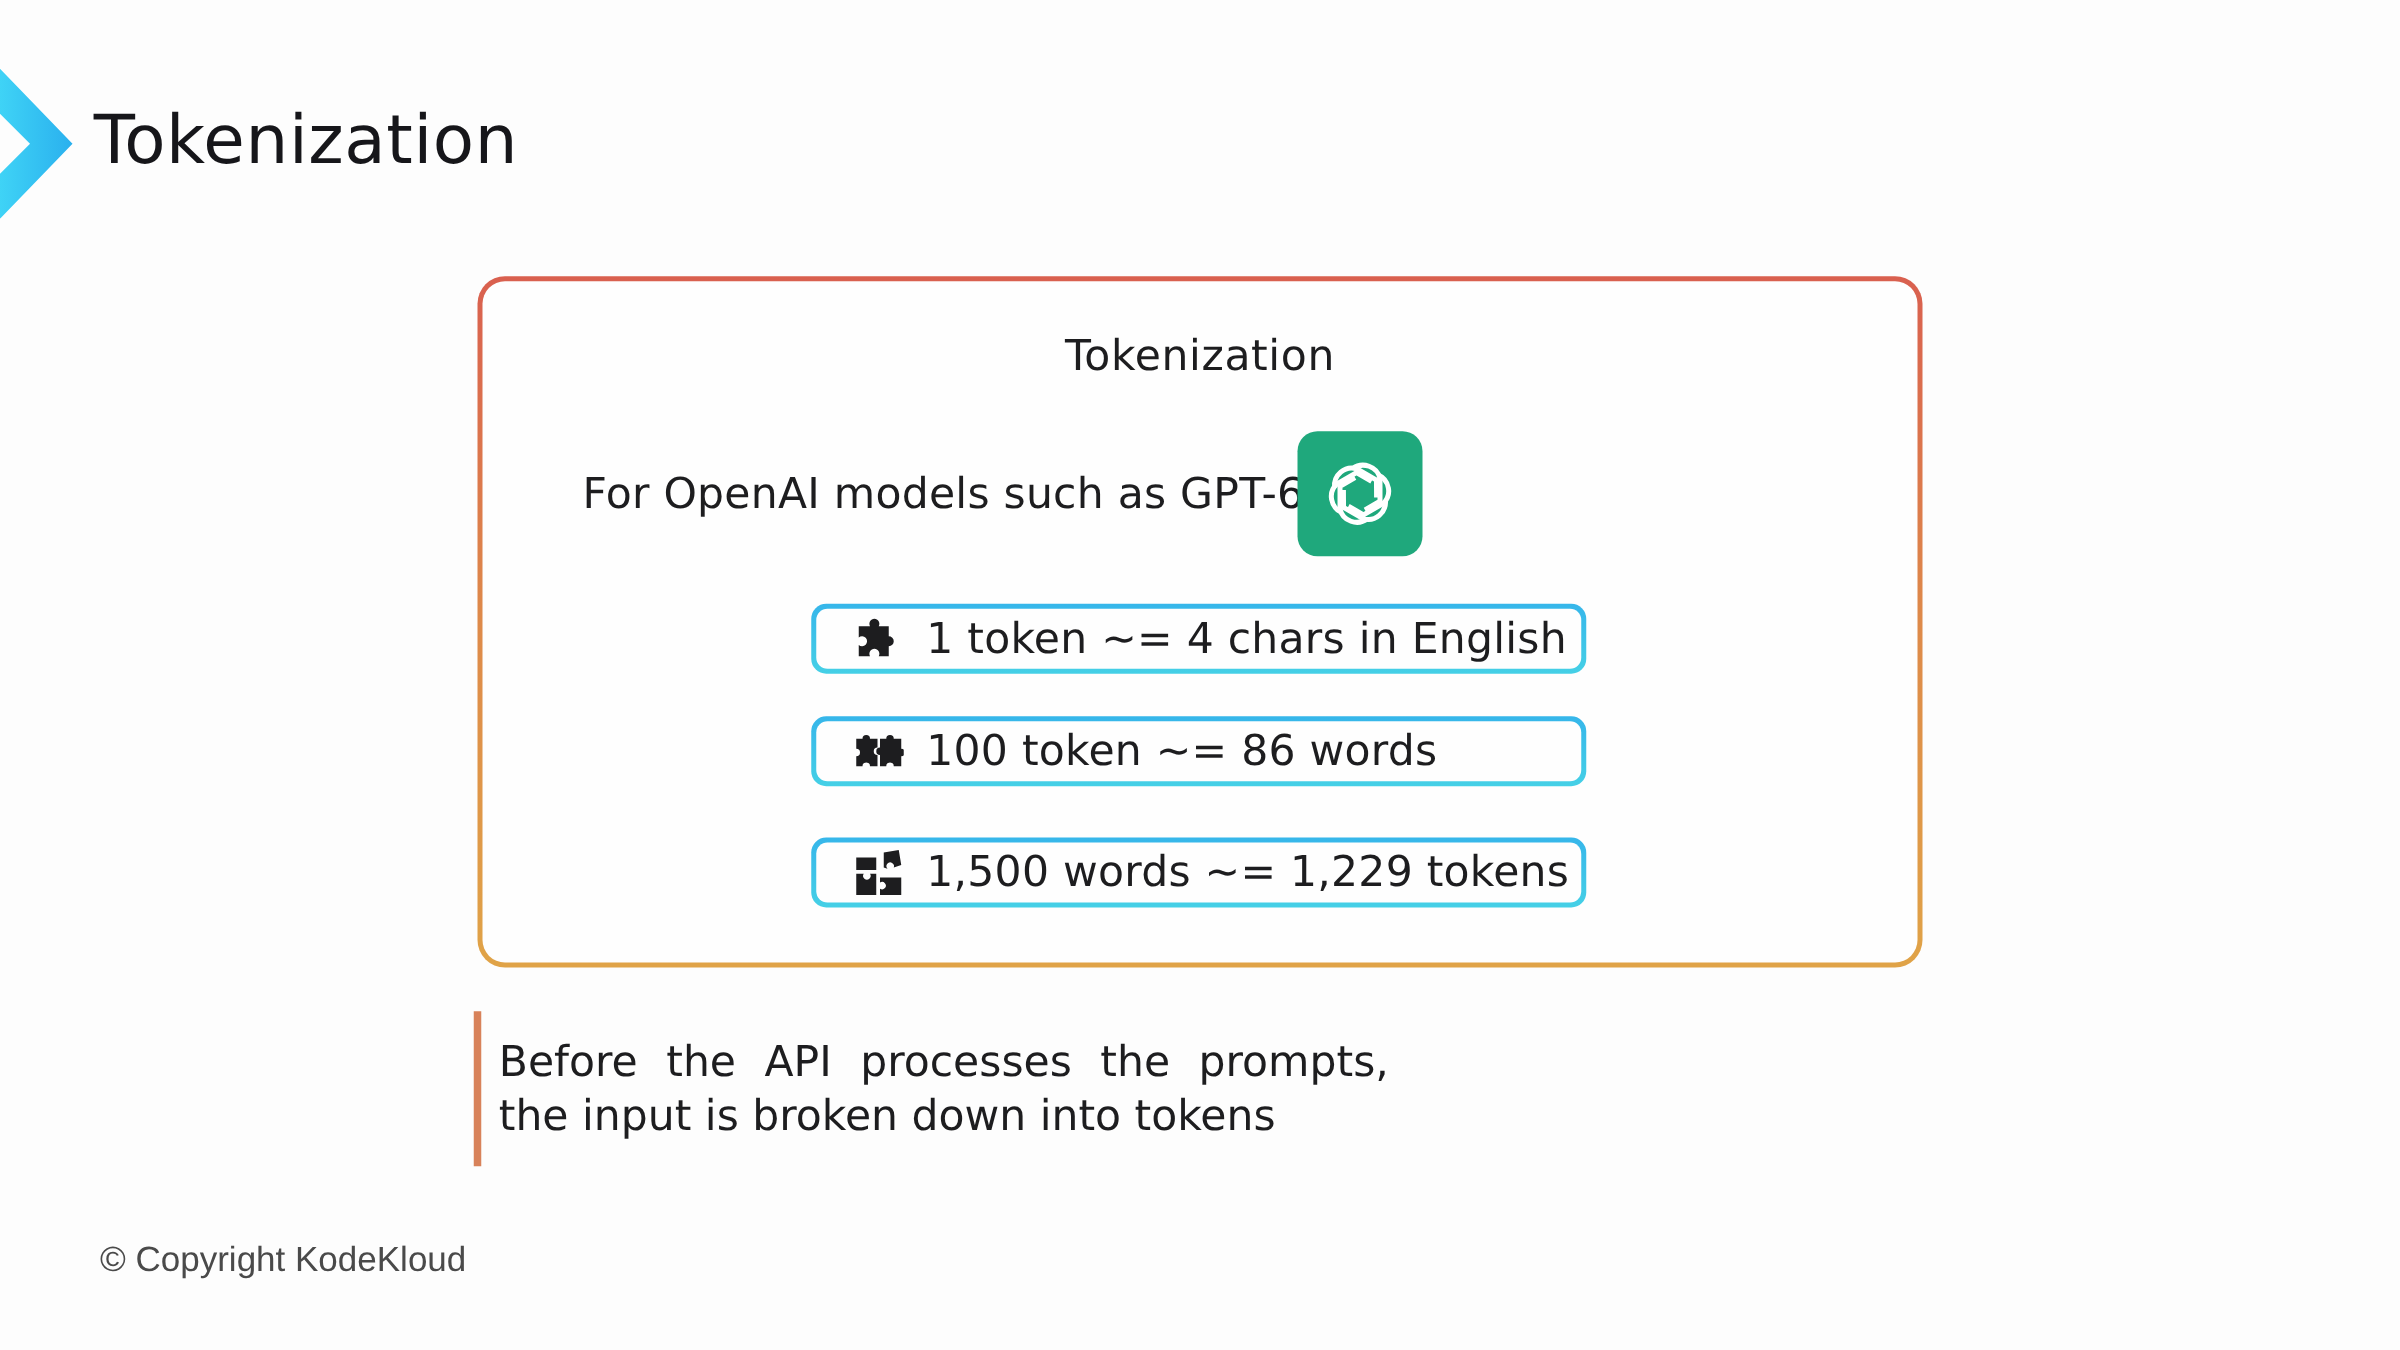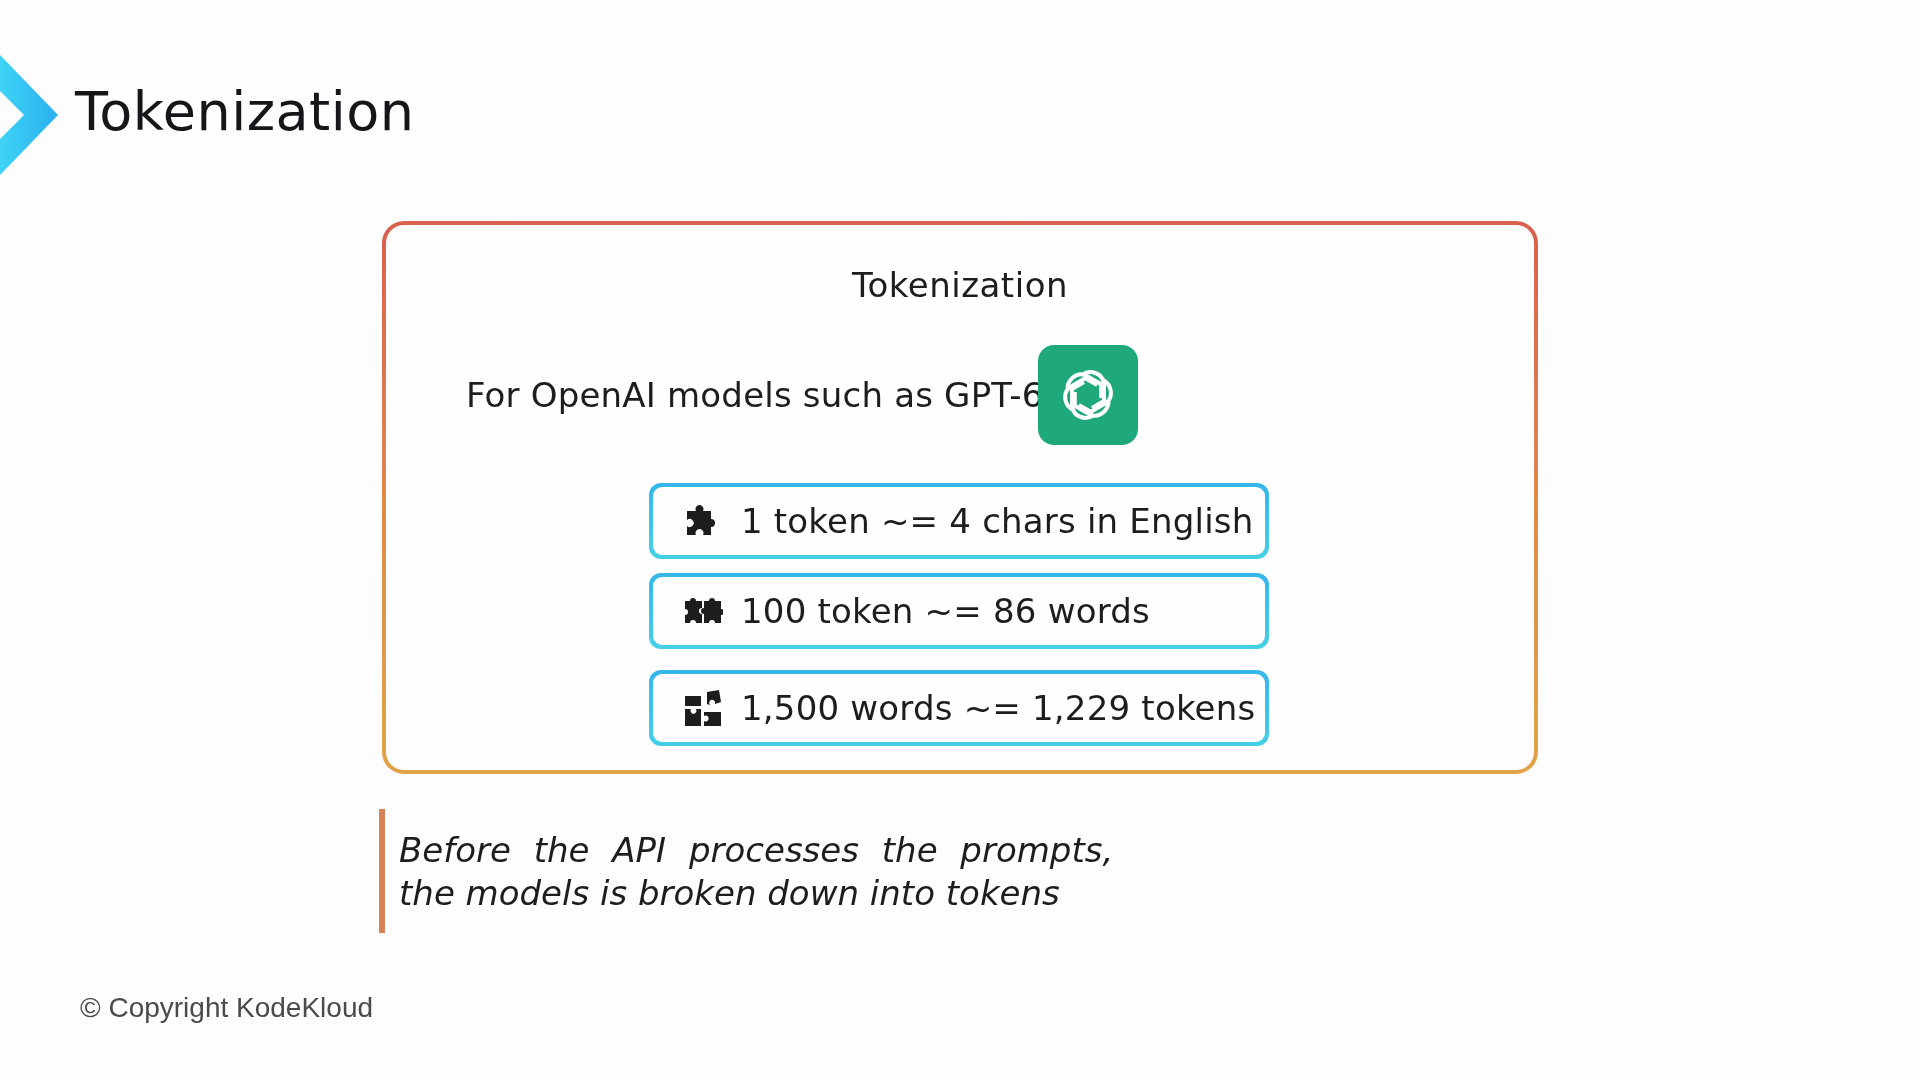--- a/index.html
+++ b/index.html
@@ -31,35 +31,35 @@
     .model-line {
       position: absolute; left: 80px; top: 150px;
       font-size: 34px; color: #1d1d1f; letter-spacing: 0.2px;
     }
     .openai-logo {
       position: absolute; left: 652px; top: 120px; width: 100px; height: 100px;
       background: #1fa87c; border-radius: 16px;
       display: flex; align-items: center; justify-content: center;
     }
     .fact {
-      position: absolute; left: 263px; width: 620px; height: 76px;
+      position: absolute; left: 263px; width: 620px; height: 56px;
       box-sizing: border-box; border-radius: 12px; padding: 4px;
       background: linear-gradient(180deg, #36b6ea 0%, #45d0e6 100%);
     }
     .fact-inner {
       width: 100%; height: 100%; box-sizing: border-box; background: #fefefe;
       border-radius: 9px; display: flex; align-items: center; padding-left: 30px;
     }
     .fact-icon { width: 40px; height: 40px; margin-right: 18px; flex: none; }
     .fact-text { font-size: 34px; color: #1d1d1f; letter-spacing: 0.2px; white-space: nowrap; }
     .note {
       position: absolute; left: 379px; top: 809px; height: 124px;
       border-left: 6px solid #d8825a; padding-left: 14px;
     }
-    .note-line { font-size: 34px; line-height: 43px; color: #1d1d1f; white-space: nowrap; font-style: italic; }
+    .note-line { font-size: 34px; line-height: 43px; color: #1d1d1f; white-space: nowrap; }
     .note-line.justify { word-spacing: 12px; margin-top: 20px; }
     .copyright {
       position: absolute; left: 80px; top: 992px;
       font-family: "Liberation Sans", sans-serif; font-size: 28px; color: #4a4a4a;
     }
   </style>
 </head>
 <body>
 
 <svg class="chevron" viewBox="0 0 60 120">
@@ -120,16 +120,16 @@
           <path fill="#1d1d1f" d="M24 4 L36 2 L38 14 L32 16 A3 3 0 1 0 27 17 L24 16 Z"></path>
         </svg>
         <span class="fact-text">1,500 words ~= 1,229 tokens</span>
       </div>
     </div>
   </div>
 </div>
 
 <div class="note">
   <div class="note-line justify">Before the API processes the prompts,</div>
-  <div class="note-line">the models is broken down into tokens</div>
+  <div class="note-line">the input is broken down into tokens</div>
 </div>
 
 <div class="copyright">© Copyright KodeKloud</div>
 
 </body></html>

